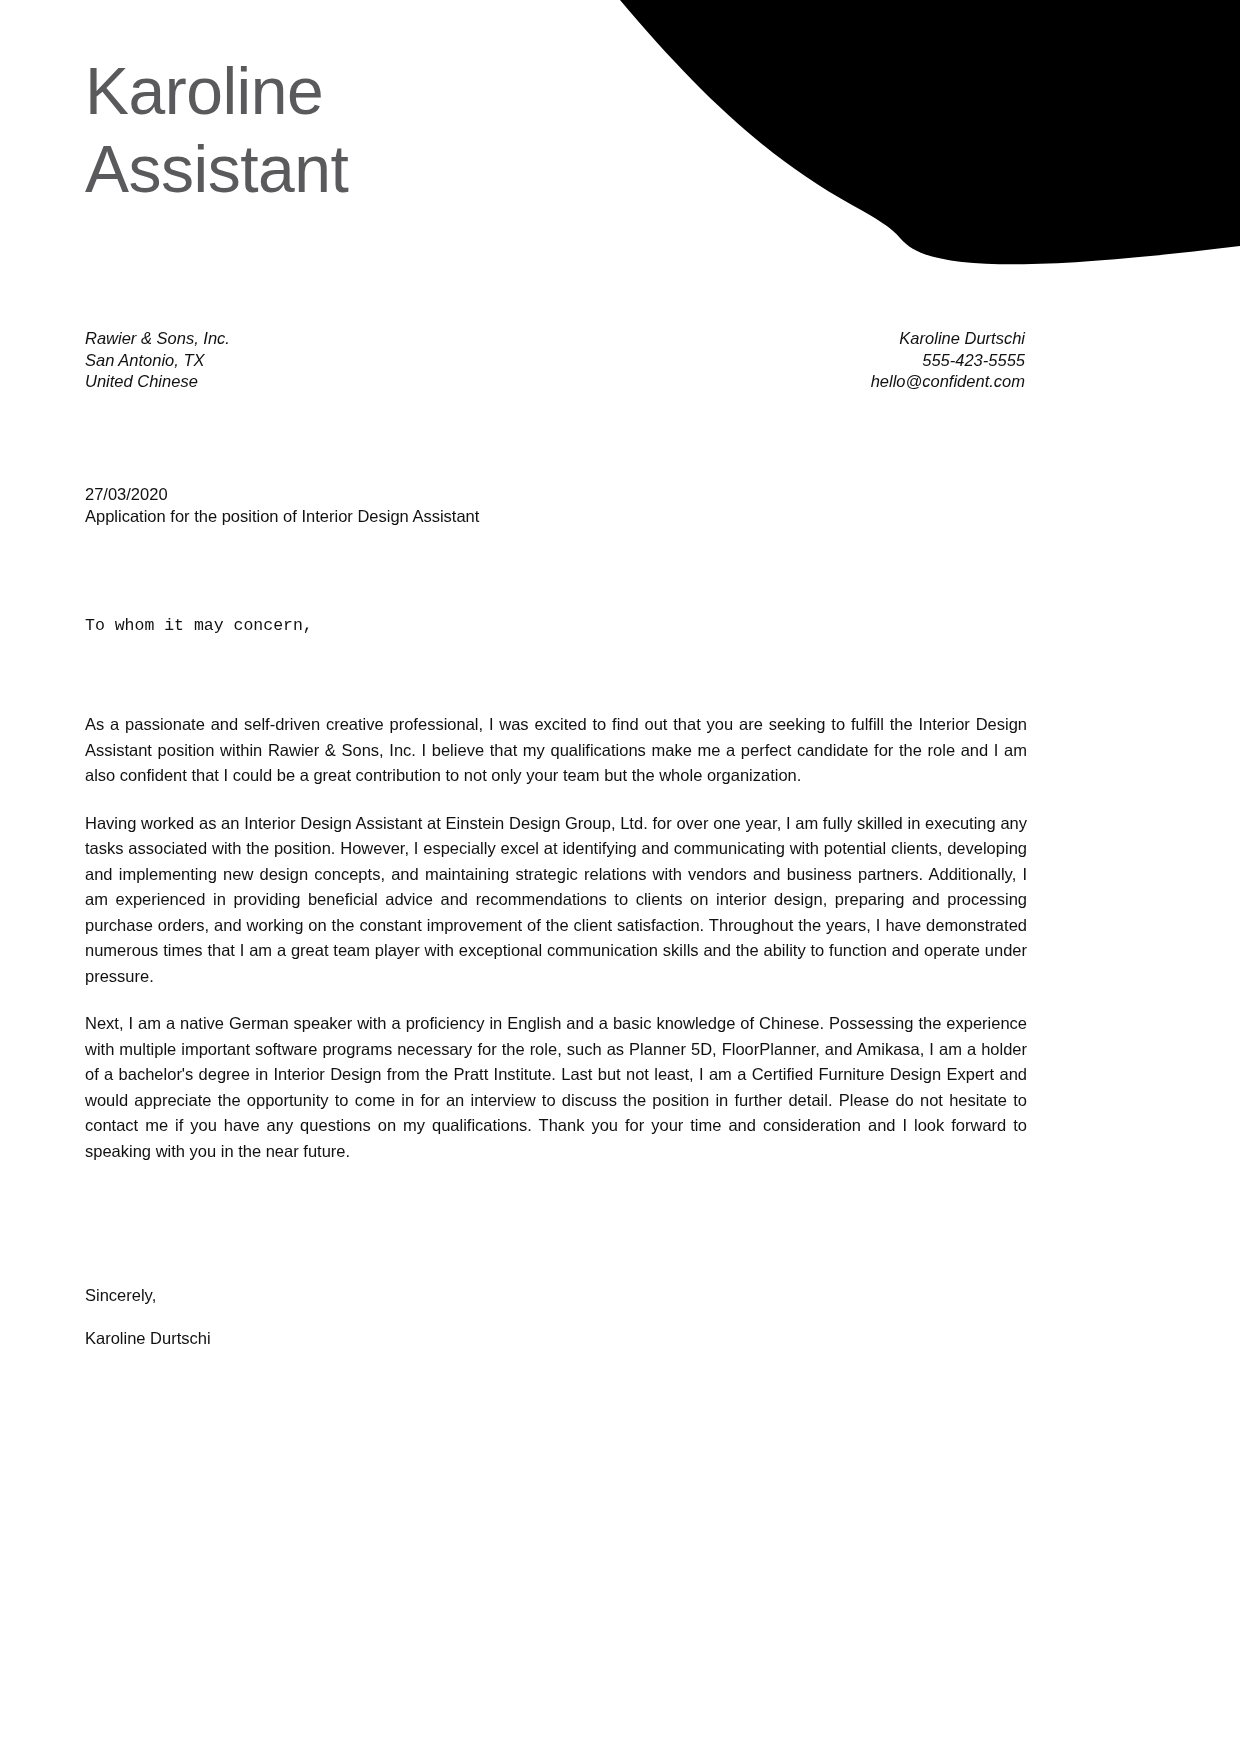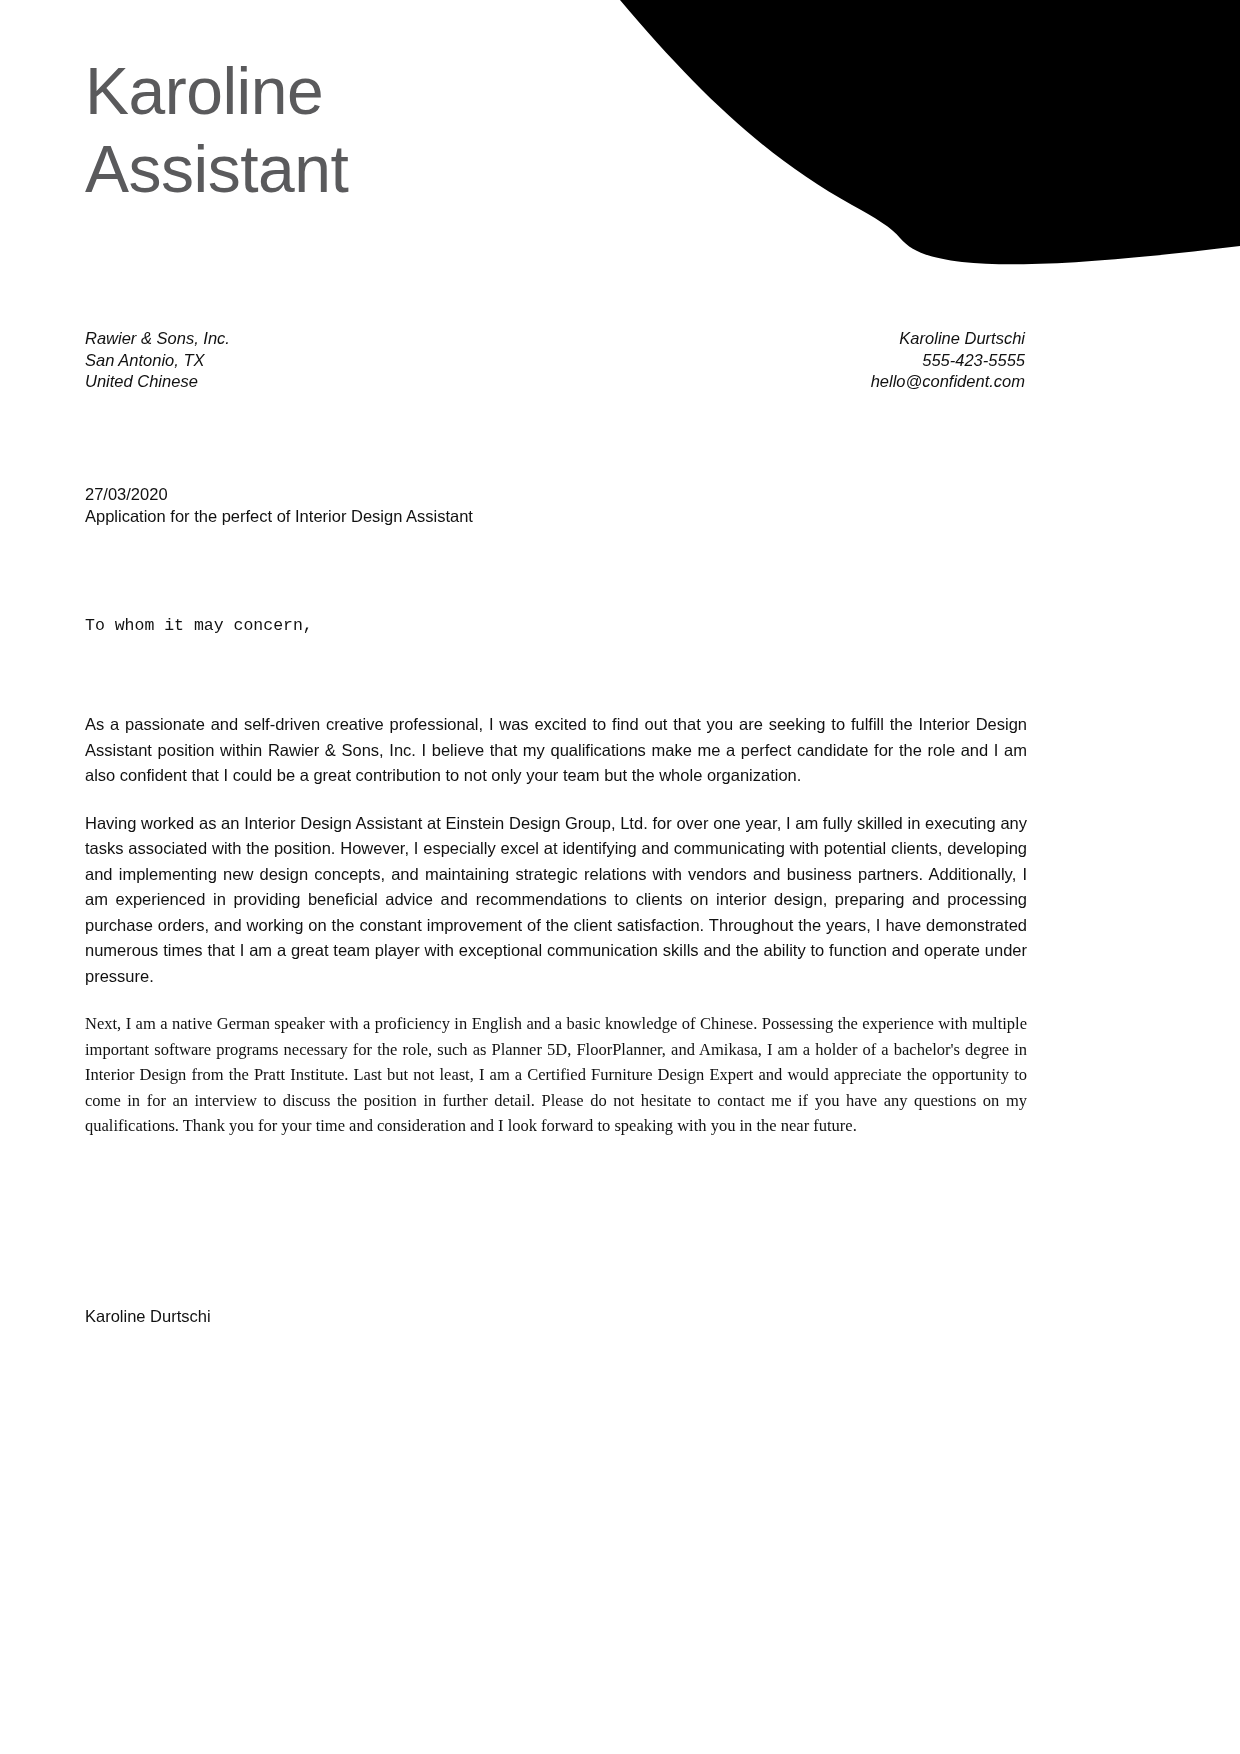--- a/index.html
+++ b/index.html
@@ -96,21 +96,20 @@
   }
   .body-para {
     font-size: 16.5px;
     line-height: 25.5px;
     color: #111111;
     text-align: justify;
     margin: 0 0 22px 0;
   }
   .body-para:last-child {
     margin-bottom: 12px;
-    font-family: Liberation Serif, serif;
   }
 
   
   .closing-block {
     position: absolute;
     left: 85px;
     top: 1284px;
     width: 940px;
     font-size: 16.5px;
     line-height: 22px;
@@ -152,28 +151,29 @@
     </div>
     <div class="addr-col right">
       <div>Karoline Durtschi</div>
       <div>555-423-5555</div>
       <div>hello@confident.com</div>
     </div>
   </div>
 
   <div class="meta-block">
     <div>27/03/2020</div>
-    <div>Application for the perfect of Interior Design Assistant</div>
+    <div>Application for the position of Interior Design Assistant</div>
   </div>
 
   <div class="salutation">To whom it may concern,</div>
 
   <div class="body-block">
     <p class="body-para">As a passionate and self-driven creative professional, I was excited to find out that you are seeking to fulfill the Interior Design Assistant position within Rawier &amp; Sons, Inc. I believe that my qualifications make me a perfect candidate for the role and I am also confident that I could be a great contribution to not only your team but the whole organization.</p>
     <p class="body-para">Having worked as an Interior Design Assistant at Einstein Design Group, Ltd. for over one year, I am fully skilled in executing any tasks associated with the position. However, I especially excel at identifying and communicating with potential clients, developing and implementing new design concepts, and maintaining strategic relations with vendors and business partners. Additionally, I am experienced in providing beneficial advice and recommendations to clients on interior design, preparing and processing purchase orders, and working on the constant improvement of the client satisfaction. Throughout the years, I have demonstrated numerous times that I am a great team player with exceptional communication skills and the ability to function and operate under pressure.</p>
     <p class="body-para">Next, I am a native German speaker with a proficiency in English and a basic knowledge of Chinese. Possessing the experience with multiple important software programs necessary for the role, such as Planner 5D, FloorPlanner, and Amikasa, I am a holder of a bachelor's degree in Interior Design from the Pratt Institute. Last but not least, I am a Certified Furniture Design Expert and would appreciate the opportunity to come in for an interview to discuss the position in further detail. Please do not hesitate to contact me if you have any questions on my qualifications. Thank you for your time and consideration and I look forward to speaking with you in the near future.</p>
   </div>
 
   <div class="closing-block">
+    <div>Sincerely,</div>
     <div class="closing-name">Karoline Durtschi</div>
   </div>
 
 </div>
 
 </body></html>

